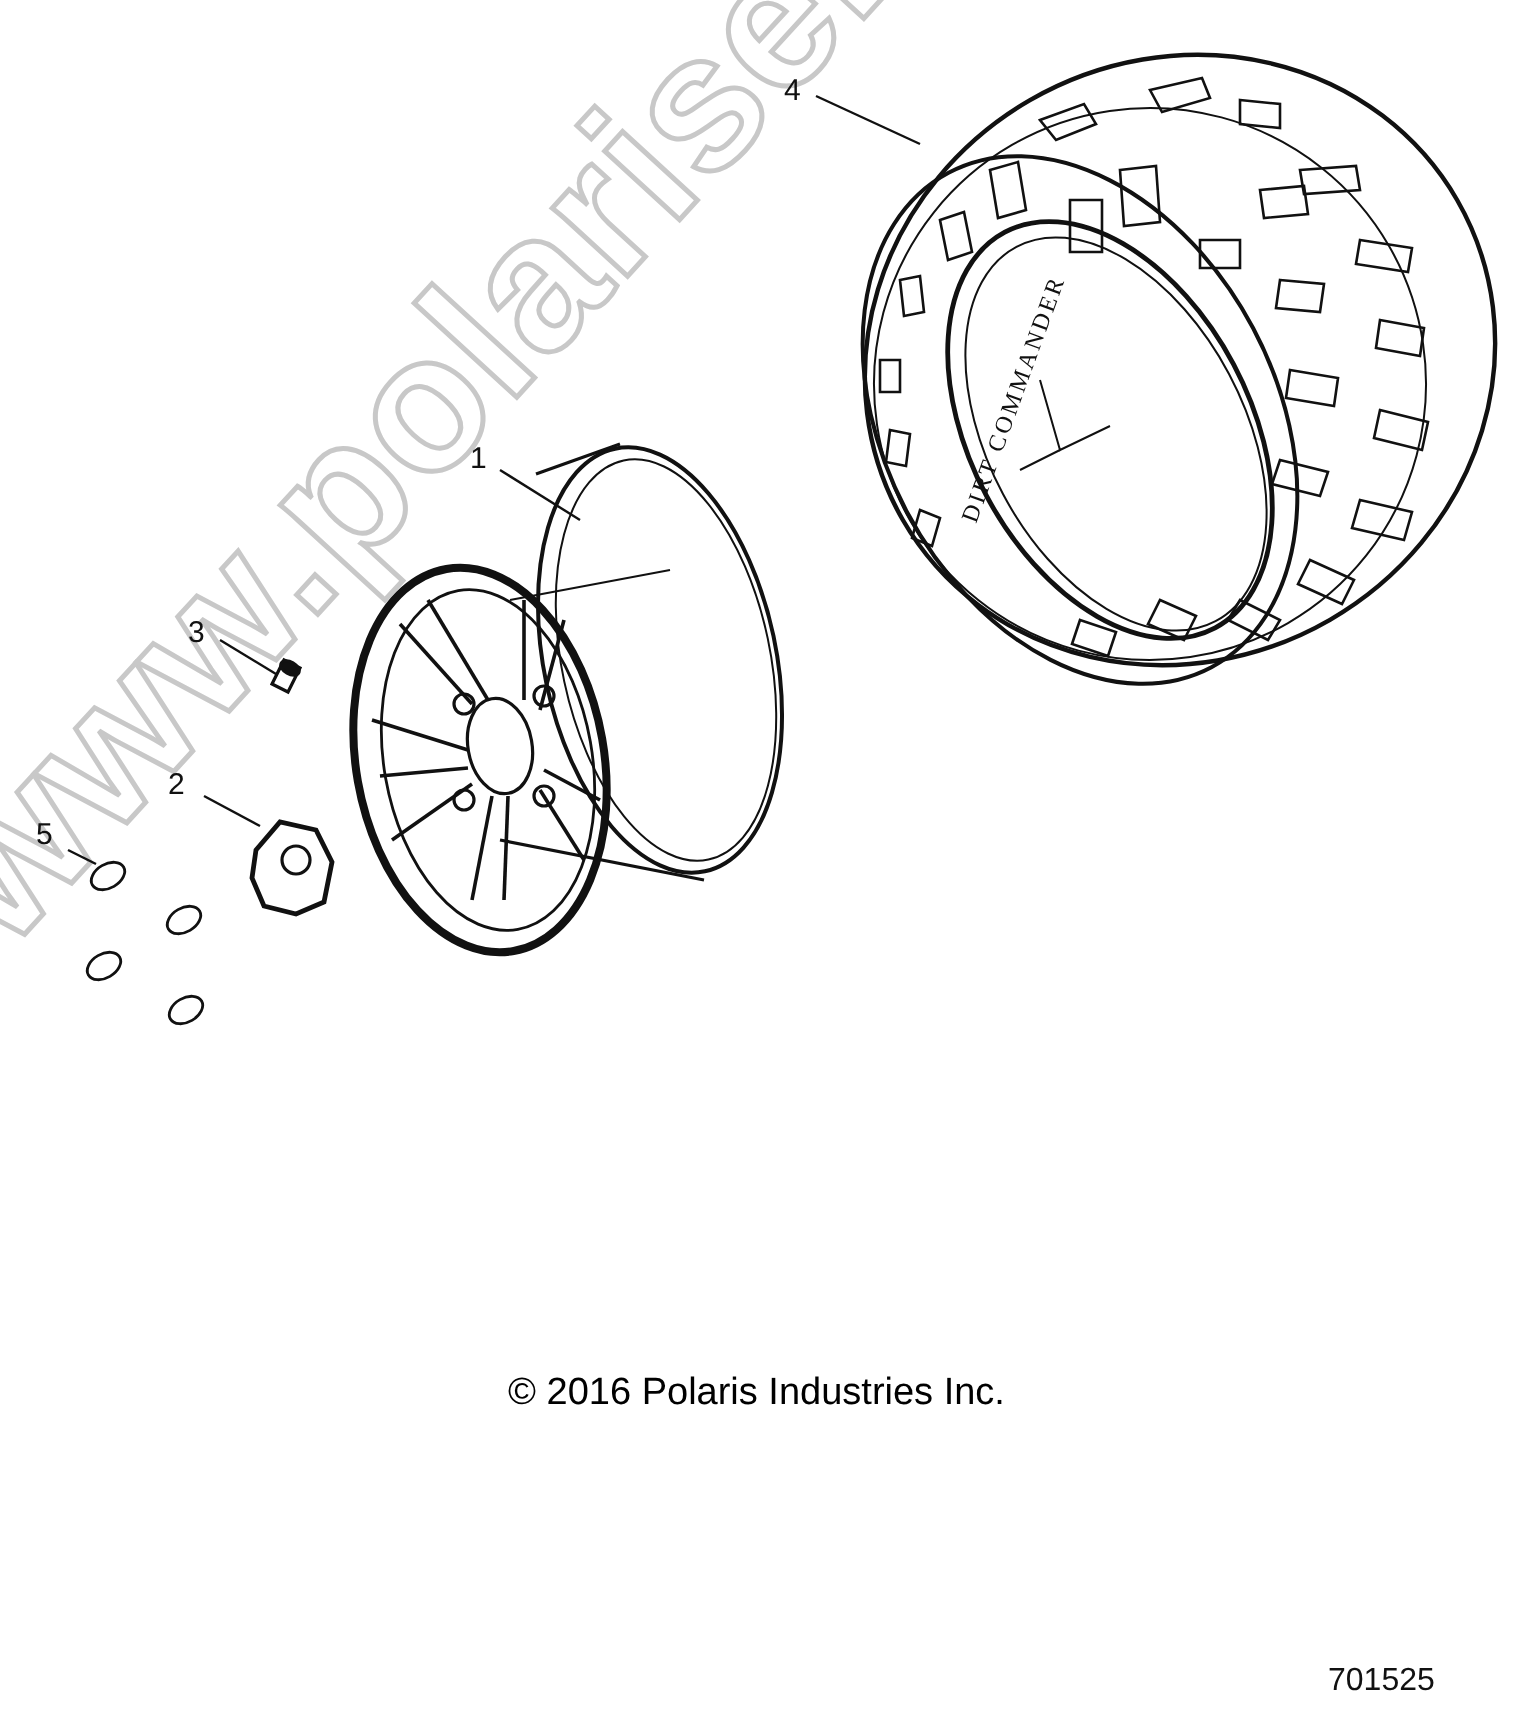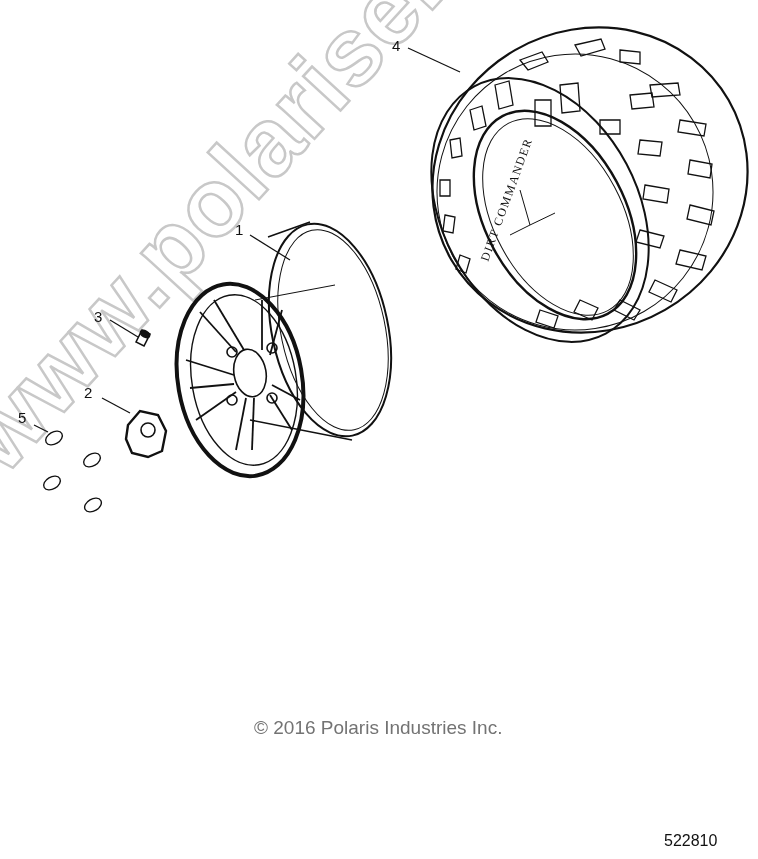--- a/index.html
+++ b/index.html
@@ -1,19 +1,19 @@
 <!DOCTYPE html>
 <html><head>
 <meta charset="utf-8">
 <style>
   html, body { margin: 0; padding: 0; background: #ffffff; }
   body { width: 758px; height: 859px; position: relative; overflow: hidden; font-family: "Liberation Sans", sans-serif; }
   .canvas { position: absolute; left: 0; top: 0; width: 758px; height: 859px; }
   .callout { position: absolute; font-size: 15px; color: #111; line-height: 1; }
-  .copyright { position: absolute; left: 254px; top: 686px; font-size: 19px; color: #737373; white-space: nowrap; margin-top: 31px; }
+  .copyright { position: absolute; left: 254px; top: 686px; font-size: 19px; color: #000000; white-space: nowrap; }
   .drawing-no { position: absolute; left: 664px; top: 832px; font-size: 16px; color: #111; }
   .watermark {
     position: absolute; left: -20px; top: 400px; width: 1100px;
     transform-origin: 0 50%;
     transform: rotate(-47.5deg);
     font-size: 96px; font-weight: bold; letter-spacing: 1px;
     color: #ffffff; -webkit-text-stroke: 2.5px #c8c8c8;
     white-space: nowrap; pointer-events: none;
   }
   svg { position: absolute; left: 0; top: 0; }
@@ -133,14 +133,14 @@
     </g>
   </svg>
 
   <span class="callout" style="left:235px; top:222px;">1</span>
   <span class="callout" style="left:84px; top:385px;">2</span>
   <span class="callout" style="left:94px; top:309px;">3</span>
   <span class="callout" style="left:392px; top:38px;">4</span>
   <span class="callout" style="left:18px; top:410px;">5</span>
 
   <div class="copyright">© 2016 Polaris Industries Inc.</div>
-  <div class="drawing-no">522810</div>
+  <div class="drawing-no">701525</div>
 </div>
 
 </body></html>

